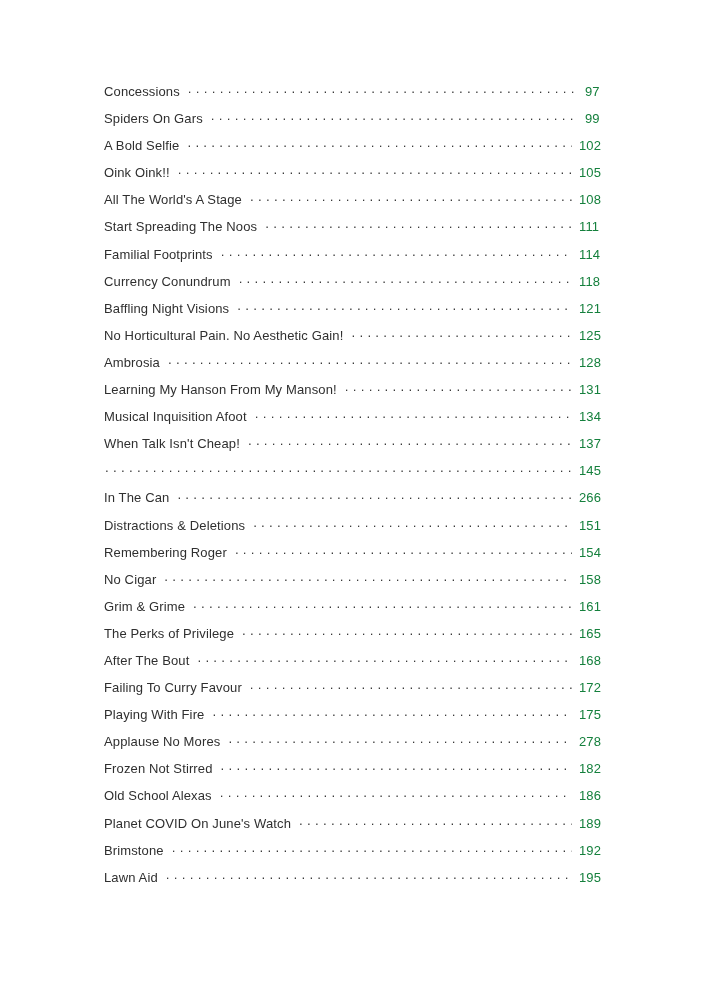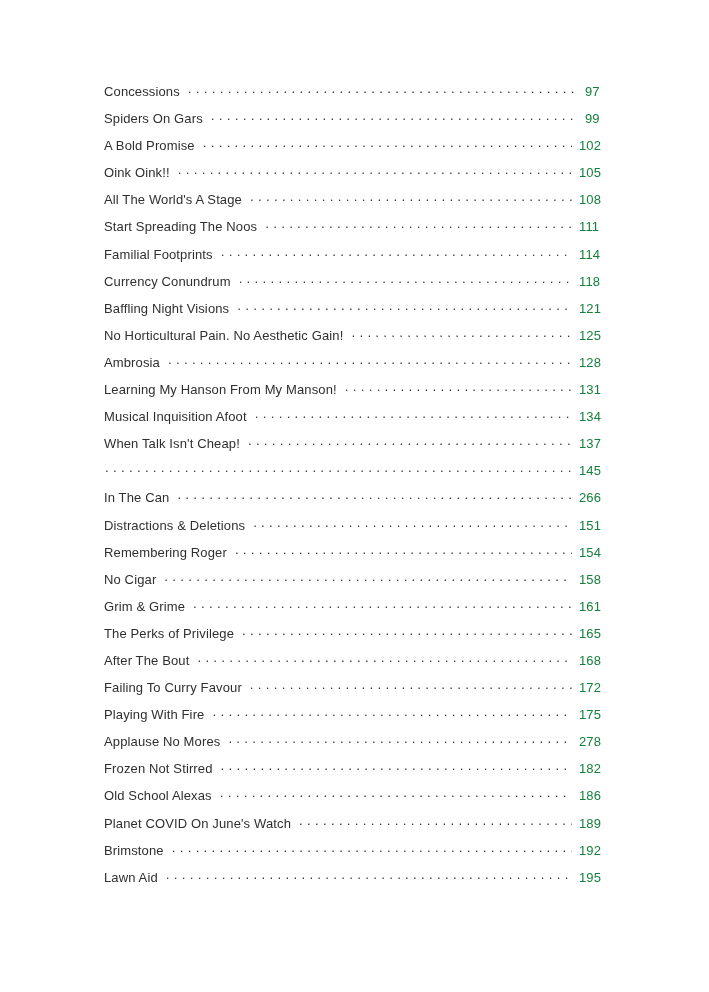--- a/index.html
+++ b/index.html
@@ -73,21 +73,21 @@
         <span class="entry-title">Concessions</span>
         <span class="entry-leader"></span>
         <span class="entry-page pg-narrow">97</span>
       </div>
       <div class="toc-entry">
         <span class="entry-title">Spiders On Gars</span>
         <span class="entry-leader"></span>
         <span class="entry-page pg-narrow">99</span>
       </div>
       <div class="toc-entry">
-        <span class="entry-title">A Bold Promise</span>
+        <span class="entry-title">A Bold Selfie</span>
         <span class="entry-leader"></span>
         <span class="entry-page">102</span>
       </div>
       <div class="toc-entry">
         <span class="entry-title">Oink Oink!!</span>
         <span class="entry-leader"></span>
         <span class="entry-page">105</span>
       </div>
       <div class="toc-entry">
         <span class="entry-title">All The World's A Stage</span>

